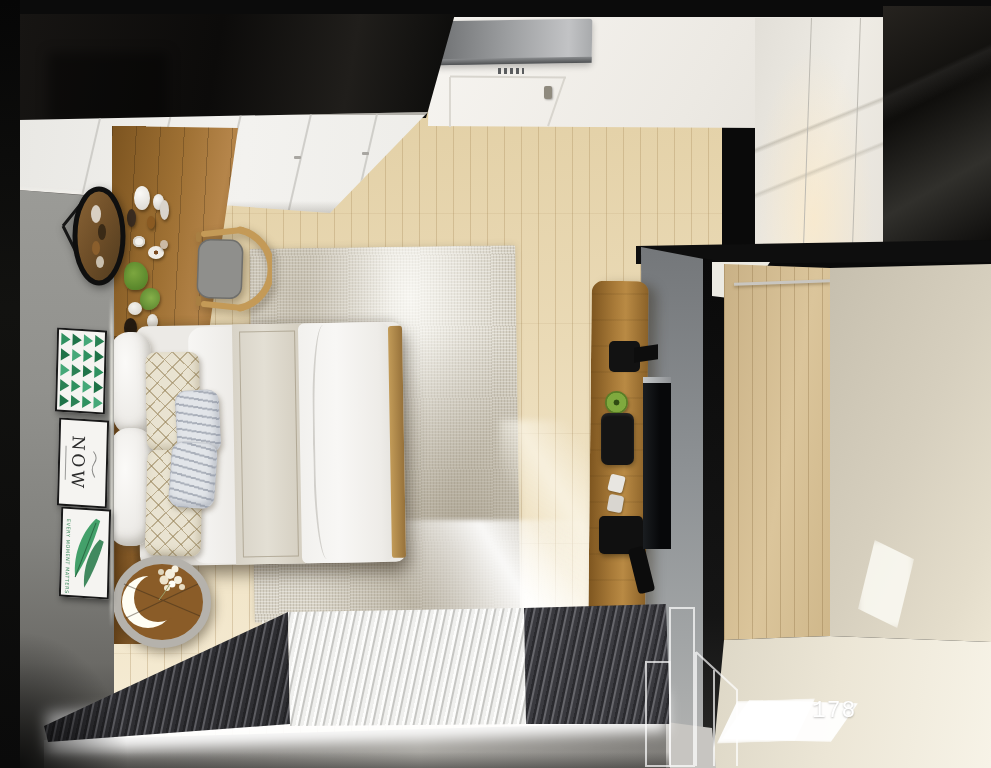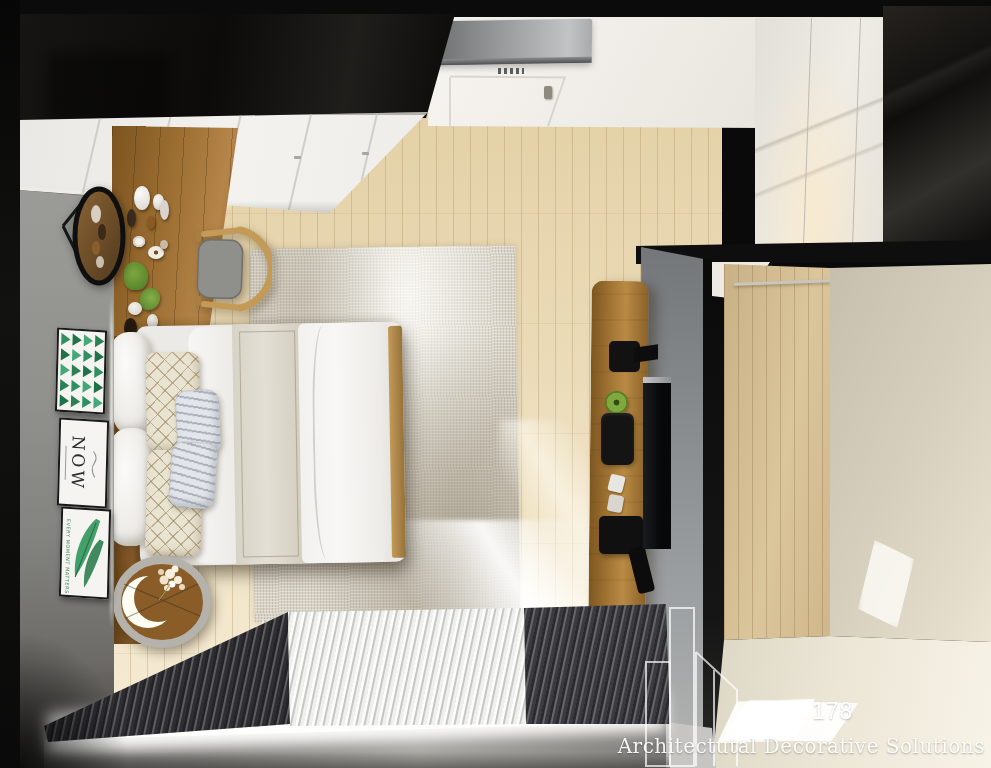--- a/index.html
+++ b/index.html
@@ -252,21 +252,21 @@
   .corner-shade{left:18px;top:620px;width:120px;height:148px;z-index:17;pointer-events:none;
     background:radial-gradient(ellipse at 0% 100%, rgba(0,0,0,.78), transparent 65%);}
   .edge-left{left:0;top:0;width:20px;height:768px;z-index:18;
     background:linear-gradient(180deg,#060606,#121210 40%,#0a0a0a);}
 
   
   .wm-logo{left:640px;top:590px;width:105px;height:178px;z-index:19;opacity:.85;}
   .wm-patch{left:716px;top:700px;width:100px;height:42px;z-index:19;filter:blur(1.5px);
     background:rgba(255,255,255,.95);clip-path:polygon(22% 0,100% 0,78% 100%,0 100%);
     transform:rotate(-2deg);}
-  .wm-num{left:812px;top:698px;z-index:20;color:#fff;font-family:Liberation Sans, sans-serif;
+  .wm-num{left:812px;top:698px;z-index:20;color:#fff;font-family:Liberation Mono, monospace;
     font-size:23px;letter-spacing:1px;text-shadow:0 1px 2px rgba(0,0,0,.25);}
   .wm-text{right:6px;top:734px;z-index:20;color:rgba(255,255,255,.93);white-space:nowrap;
     font-family:"DejaVu Serif",serif;font-size:20px;letter-spacing:.5px;
     text-shadow:0 1px 2px rgba(0,0,0,.3);}
 </style>
 </head>
 <body>
 
 <div class="scene">
 
@@ -475,15 +475,14 @@
 
   <svg class="a wm-logo" viewBox="0 0 105 178">
     <g stroke="rgba(255,255,255,.82)" stroke-width="2" fill="none">
       <rect x="30" y="18" width="24" height="158"></rect>
       <rect x="6" y="72" width="24" height="104"></rect>
       <path d="M56,62 L97,100 L97,176 M74,80 L74,176 M56,62 L56,176"></path>
     </g>
   </svg>
   <div class="a wm-patch"></div>
   <div class="a wm-num">178</div>
-  <div class="a wm-text">Architectutal Decorative Solutions</div>
 
 </div>
 
 </body></html>

